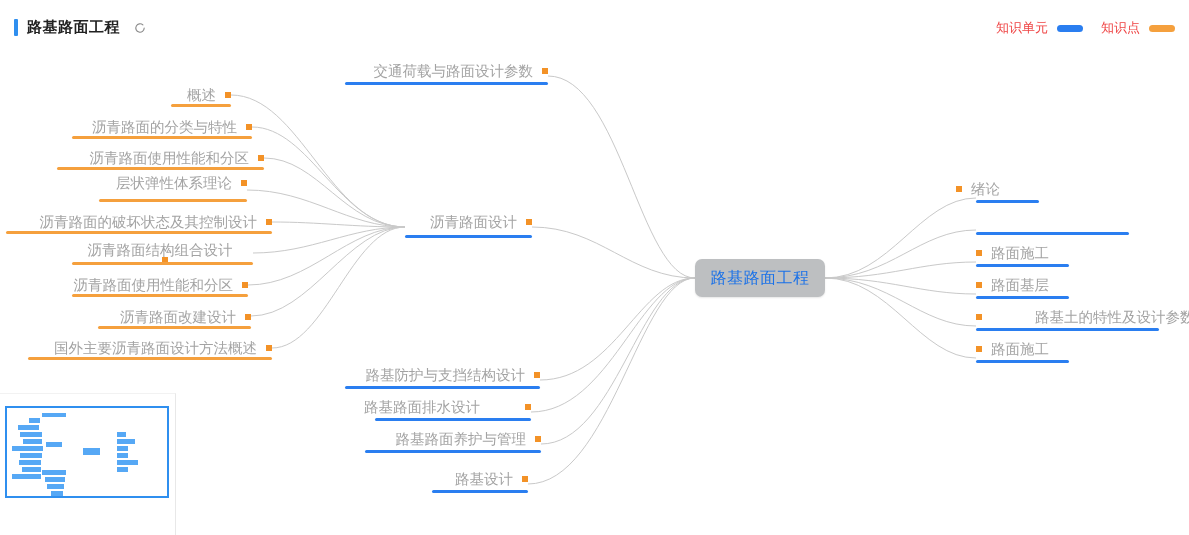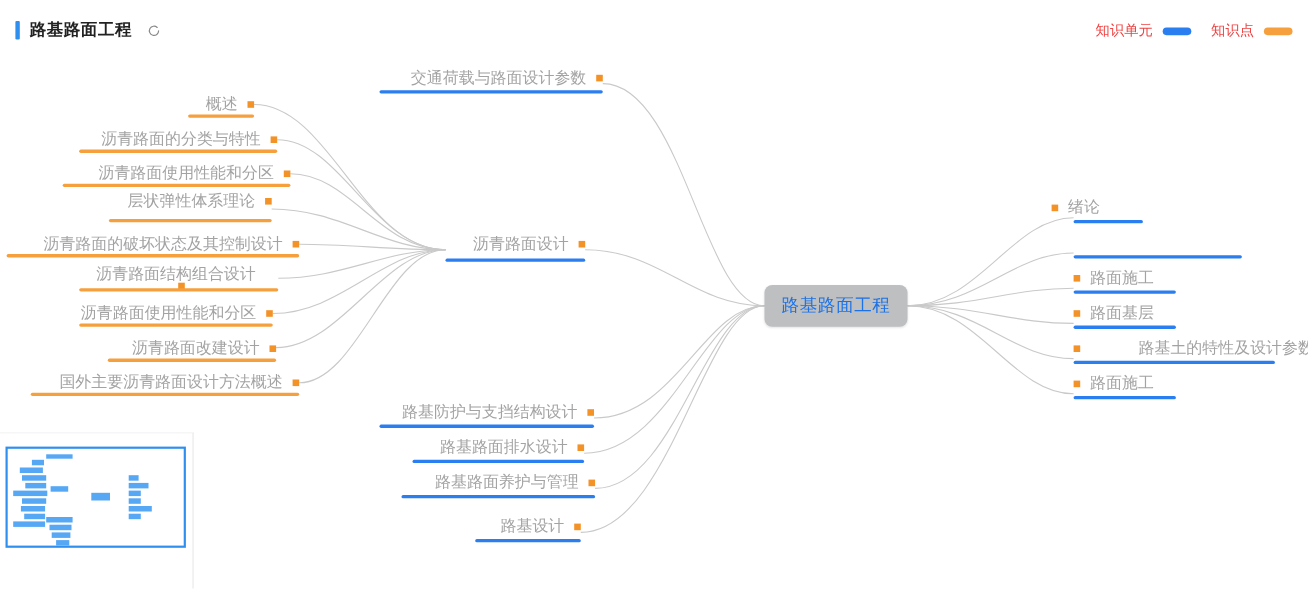--- a/index.html
+++ b/index.html
@@ -198,21 +198,21 @@
       <span class="bullet orange"></span>
     </div>
     <div class="underline blue" style="left:345px; top:26px; width:203px;"></div>
 
     <div class="node right-align" style="left:290px; top:309px; width:250px; height:20px;">
       <span class="label">路基防护与支挡结构设计</span>
       <span class="bullet orange"></span>
     </div>
     <div class="underline blue" style="left:345px; top:330px; width:195px;"></div>
 
-    <div class="node right-align" style="left:320px; top:341px; width:211px; height:20px;">
+    <div class="node right-align" style="left:320px; top:341px; width:211px; height:20px;gap:36px;">
       <span class="label">路基路面排水设计</span>
       <span class="bullet orange"></span>
     </div>
     <div class="underline blue" style="left:375px; top:362px; width:156px;"></div>
 
     <div class="node right-align" style="left:310px; top:373px; width:231px; height:20px;">
       <span class="label">路基路面养护与管理</span>
       <span class="bullet orange"></span>
     </div>
     <div class="underline blue" style="left:365px; top:394px; width:176px;"></div>

